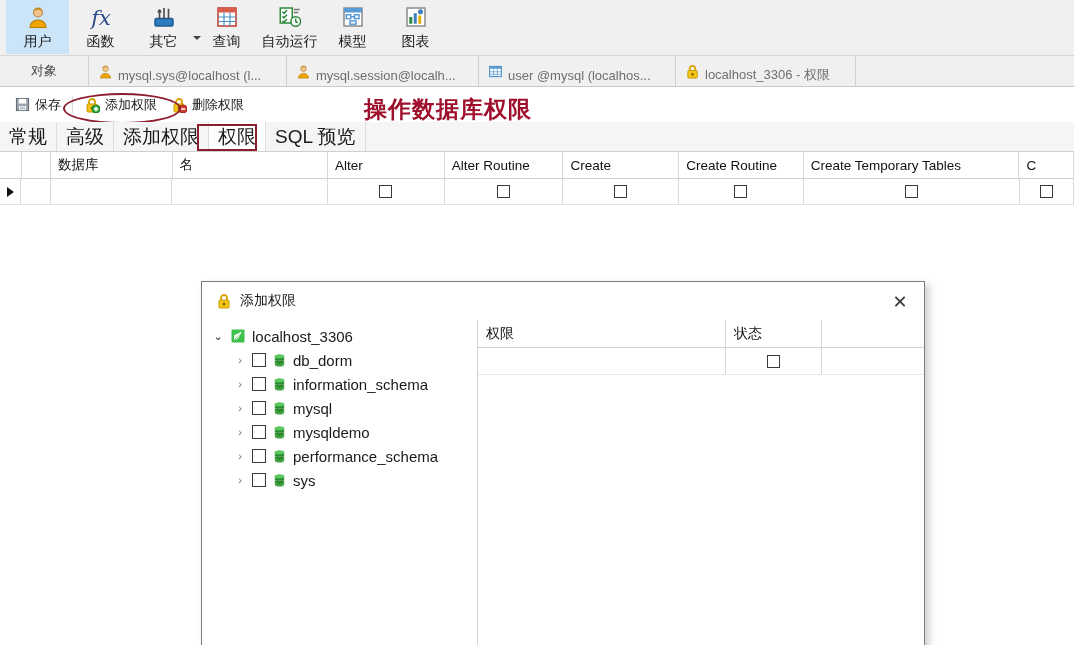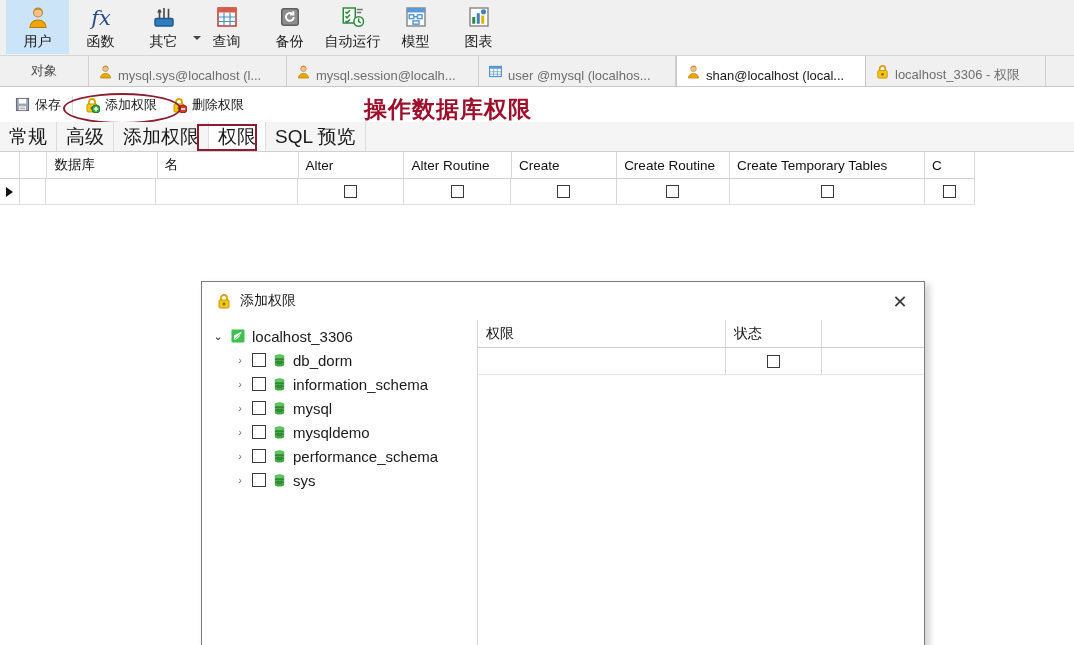--- a/index.html
+++ b/index.html
@@ -77,21 +77,21 @@
     display:flex;align-items:center;padding:0 9px;font-size:19px;color:#1a1a1a;
     border-right:1px solid #dcdcdc;white-space:nowrap;cursor:default;
   }
   .stab.active{background:#ffffff;}
   .tabbox{
     position:absolute;left:197px;top:124px;width:60px;height:27px;
     border:2px solid #8c1d2e;background:transparent;pointer-events:none;box-sizing:border-box;
   }
 
   
-  .grid{position:absolute;left:0;top:152px;width:975px;height:56px;background:#fff;}
+  .grid{position:absolute;left:0;top:152px;width:1074px;height:56px;background:#fff;}
   .grid .hdr,.grid .row{display:flex;align-items:stretch;box-sizing:border-box;}
   .grid .hdr{height:27px;border-bottom:1px solid #d0d0d0;}
   .grid .row{height:26px;border-bottom:1px solid #e2e2e2;}
   .gc{
     border-right:1px solid #d9d9d9;box-sizing:border-box;
     display:flex;align-items:center;padding-left:7px;
     font-size:13.5px;color:#111;white-space:nowrap;overflow:hidden;
   }
   .grid .row .gc{justify-content:center;padding-left:0;}
   .gc.ind{width:22px;border-right:1px solid #d9d9d9;justify-content:center;}
@@ -179,30 +179,20 @@
             <g stroke="#4a90c4" stroke-width="0.8">
               <path d="M2 8h12M2 11h12M6 5v9M10 5v9"></path>
             </g>
           </svg>
         </span>
         <span class="rb-lb">查询</span>
       </div>
       <div class="rb-item">
         <span class="rb-ic">
           <svg width="24" height="24" viewBox="0 0 16 16">
-            <rect x="2.5" y="2.5" width="11" height="11" rx="1.5" fill="#8e8e8e" stroke="#5f5f5f"></rect>
-            <path d="M10.5 8a2.6 2.6 0 1 1-1-2.1" fill="none" stroke="#fff" stroke-width="1.3"></path>
-            <path d="M10.2 4.2v2.1H8.1" fill="none" stroke="#fff" stroke-width="1.3"></path>
-          </svg>
-        </span>
-        <span class="rb-lb">备份</span>
-      </div>
-      <div class="rb-item">
-        <span class="rb-ic">
-          <svg width="24" height="24" viewBox="0 0 16 16">
             <rect x="1.5" y="2" width="8" height="10" fill="#fff" stroke="#2e8b3d"></rect>
             <path d="M3 4.5l1 1 2-2M3 7.5l1 1 2-2M3 10.5l1 1 2-2" fill="none" stroke="#2e8b3d" stroke-width="1.1"></path>
             <path d="M10.5 3h4M10.5 5h3" stroke="#777" stroke-width="0.9"></path>
             <circle cx="11.8" cy="11" r="3.2" fill="#fff" stroke="#2e8b3d"></circle>
             <path d="M11.8 9v2l1.4.9" stroke="#2e8b3d" stroke-width="1" fill="none"></path>
           </svg>
         </span>
         <span class="rb-lb">自动运行</span>
       </div>
       <div class="rb-item">
@@ -258,30 +248,20 @@
         <span class="ic">
           <svg width="15" height="15" viewBox="0 0 16 16">
             <rect x="1.8" y="2.5" width="12.4" height="11" fill="#fff" stroke="#2f7dbf"></rect>
             <rect x="1.8" y="2.5" width="12.4" height="2.6" fill="#5b9bd5"></rect>
             <g stroke="#5b9bd5" stroke-width="0.8">
               <path d="M1.8 8.3h12.4M1.8 10.9h12.4M6 5.1v8.4M10 5.1v8.4"></path>
             </g>
           </svg>
         </span>
         <span class="tl">user @mysql (localhos...</span>
-      </div>
-      <div class="ctab active" style="width: 190px;">
-        <span class="ic">
-          <svg width="15" height="15" viewBox="0 0 16 16">
-            <circle cx="8" cy="5" r="3" fill="#f2c28b" stroke="#b8863f" stroke-width="0.7"></circle>
-            <path d="M8 3.2c1.6 0 2.6.6 2.8 1.6C11 3.2 9.8 2 8 2S5 3.2 5.2 4.8C5.4 3.8 6.4 3.2 8 3.2z" fill="#c98b1f"></path>
-            <path d="M2.6 15c0-3 2.4-5 5.4-5s5.4 2 5.4 5z" fill="#f0a500" stroke="#b87d00" stroke-width="0.7"></path>
-          </svg>
-        </span>
-        <span class="tl">shan@localhost (local...</span>
       </div>
       <div class="ctab" style="width: 180px;">
         <span class="ic">
           <svg width="15" height="15" viewBox="0 0 16 16">
             <path d="M5 7V5a3 3 0 0 1 6 0v2" fill="none" stroke="#d8a200" stroke-width="1.8"></path>
             <rect x="3" y="7" width="10" height="8" rx="1" fill="#f5c518" stroke="#c79a00"></rect>
             <circle cx="8" cy="11" r="1.5" fill="#8a6d00"></circle>
           </svg>
         </span>
         <span class="tl">localhost_3306 - 权限</span>

